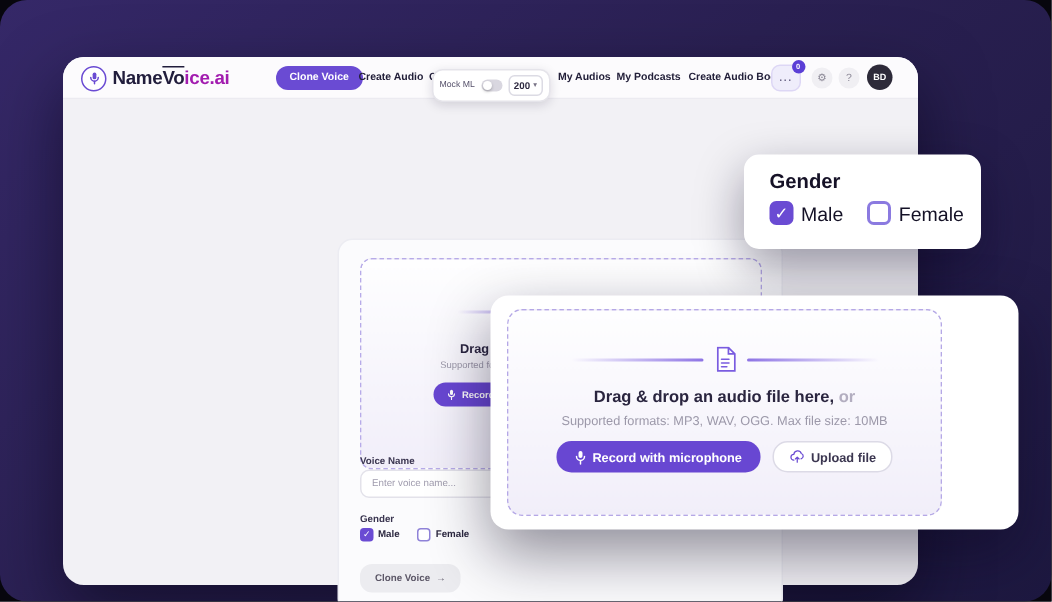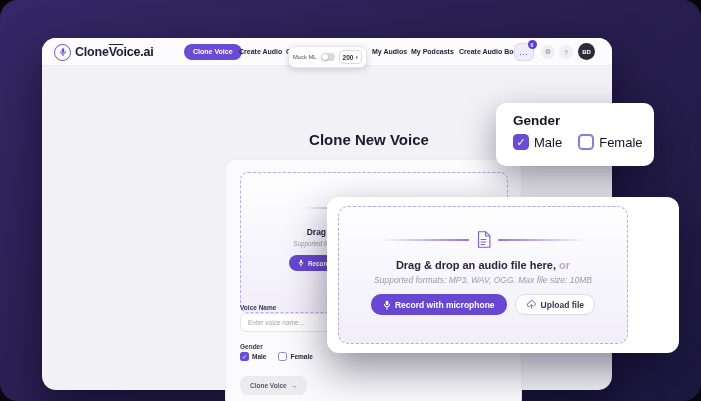--- a/index.html
+++ b/index.html
@@ -12,21 +12,21 @@
   .window { position:absolute; left:42px; top:38px; width:570px; height:352px; border-radius:14px;
             background:#f2f1f5; box-shadow:0 18px 45px rgba(5,3,20,.55); z-index:1; }
   .appbar { position:relative; height:28px; background:#fcfbfd; border-bottom:1px solid #ecebf1;
             border-radius:14px 14px 0 0; }
 
   .logo { position:absolute; left:12px; top:5px; height:18px; display:flex; align-items:center; gap:4px; }
   .logo-badge { width:17px; height:17px; border-radius:50%; border:1.4px solid #6a4bd3; background:#fff;
                 display:flex; align-items:center; justify-content:center; }
   .logo-text { font-size:12.5px; font-weight:bold; letter-spacing:-.2px; color:#211d3c; }
   .logo-text .mid { text-decoration:overline; }
-  .logo-text .accent { color:#0f172a; }
+  .logo-text .accent { color:#a21caf; }
 
   .nav-pill { position:absolute; left:142px; top:6px; height:16px; line-height:16px; padding:0 9px;
               border-radius:9px; background:#6a4bd3; color:#fff; font-size:7px; font-weight:bold; }
   .nav-link { position:absolute; top:10px; font-size:7px; font-weight:bold; color:#23203a; white-space:nowrap; }
   .nav-partial { width:8px; overflow:hidden; }
 
   .more-btn { position:absolute; left:472px; top:5px; width:20px; height:18px; border-radius:6px;
               background:#efedfb; border:1px solid #ddd7f5; color:#6f6a8a; font-size:7px; font-weight:bold;
               display:flex; align-items:center; justify-content:center; letter-spacing:1px; }
   .more-badge { position:absolute; right:-4px; top:-4px; width:9px; height:9px; border-radius:50%;
@@ -65,21 +65,21 @@
   .icon-row { display:flex; align-items:center; gap:7px; }
   .grad-line { height:2px; border-radius:1px; }
   .grad-line.l { background:linear-gradient(to right,rgba(122,92,224,0),rgba(122,92,224,.85)); }
   .grad-line.r { background:linear-gradient(to left,rgba(122,92,224,0),rgba(122,92,224,.85)); }
   .dz-main .grad-line { width:56px; }
   .dz-pop .grad-line { width:88px; }
 
   .dz-head { font-weight:bold; color:#2a253f; }
   .dz-head .suffix { color:#b3aec0; font-weight:bold; }
   .dz-main .dz-head { margin-top:12px; font-size:8.5px; }
-  .dz-formats { color:#9c98a9;font-style:italic; }
+  .dz-formats { color:#9c98a9; }
   .dz-main .dz-formats { margin-top:3px; font-size:6.3px; }
   .btn-row { display:flex; align-items:center; }
   .dz-main .btn-row { margin-top:8px; gap:6px; }
   .btn-record { background:#6847d2; color:#fff; font-weight:600; border-radius:8px;
                 display:flex; align-items:center; justify-content:center; gap:4px; }
   .btn-upload { background:#fff; color:#3b3650; font-weight:600; border-radius:8px; border:1px solid #dcdae6;
                 display:flex; align-items:center; justify-content:space-between; gap:4px; }
   .dz-main .btn-record { height:16px; padding:0 9px; font-size:6.3px; }
   .dz-main .btn-upload { height:16px; padding:0 8px; font-size:6.3px; }
 
@@ -130,21 +130,21 @@
     <div class="appbar">
 
       <div class="logo">
         <span class="logo-badge">
           <svg width="10" height="10" viewBox="0 0 24 24" fill="none" stroke="#6a4bd3" stroke-width="2.4" stroke-linecap="round">
             <rect x="9" y="3" width="6" height="11" rx="3" fill="#6a4bd3" stroke="none"></rect>
             <path d="M6 11a6 6 0 0 0 12 0"></path>
               <path d="M12 17v4"></path>
           </svg>
         </span>
-        <span class="logo-text"><span>Clone</span><span class="mid">Vo</span><span class="accent">ice.ai</span></span>
+        <span class="logo-text"><span>Name</span><span class="mid">Vo</span><span class="accent">ice.ai</span></span>
       </div>
 
       <span class="nav-pill">Clone Voice</span>
       <span class="nav-link" style="left:197px;">Create Audio</span>
       <span class="nav-link nav-partial" style="left:244px;">Cre</span>
       <span class="nav-link" style="left:330px;">My Audios</span>
       <span class="nav-link" style="left:369px;">My Podcasts</span>
       <span class="nav-link" style="left:417px;">Create Audio Book</span>
 
       <div class="more-btn">
@@ -153,21 +153,20 @@
       </div>
       <div class="circle-btn" style="left:499px;">
         <span>⚙</span>
       </div>
       <div class="circle-btn" style="left:517px;">
         <span>?</span>
       </div>
       <div class="avatar">BD</div>
     </div>
 
-    <div class="page-title">Clone New Voice</div>
 
     <div class="form-card">
 
       <div class="dropzone dz-main">
         <div class="icon-row">
           <span class="grad-line l"></span>
           <svg width="12" height="14" viewBox="0 0 20 24">
             <path d="M3 1h10l6 6v16H3z" fill="#fff" stroke="#7a5ce0" stroke-width="1.6"></path>
             <path d="M13 1v6h6" fill="none" stroke="#7a5ce0" stroke-width="1.6"></path>
             <path d="M6.5 12h7M6.5 15.5h7M6.5 19h5" stroke="#7a5ce0" stroke-width="1.5" stroke-linecap="round"></path>

